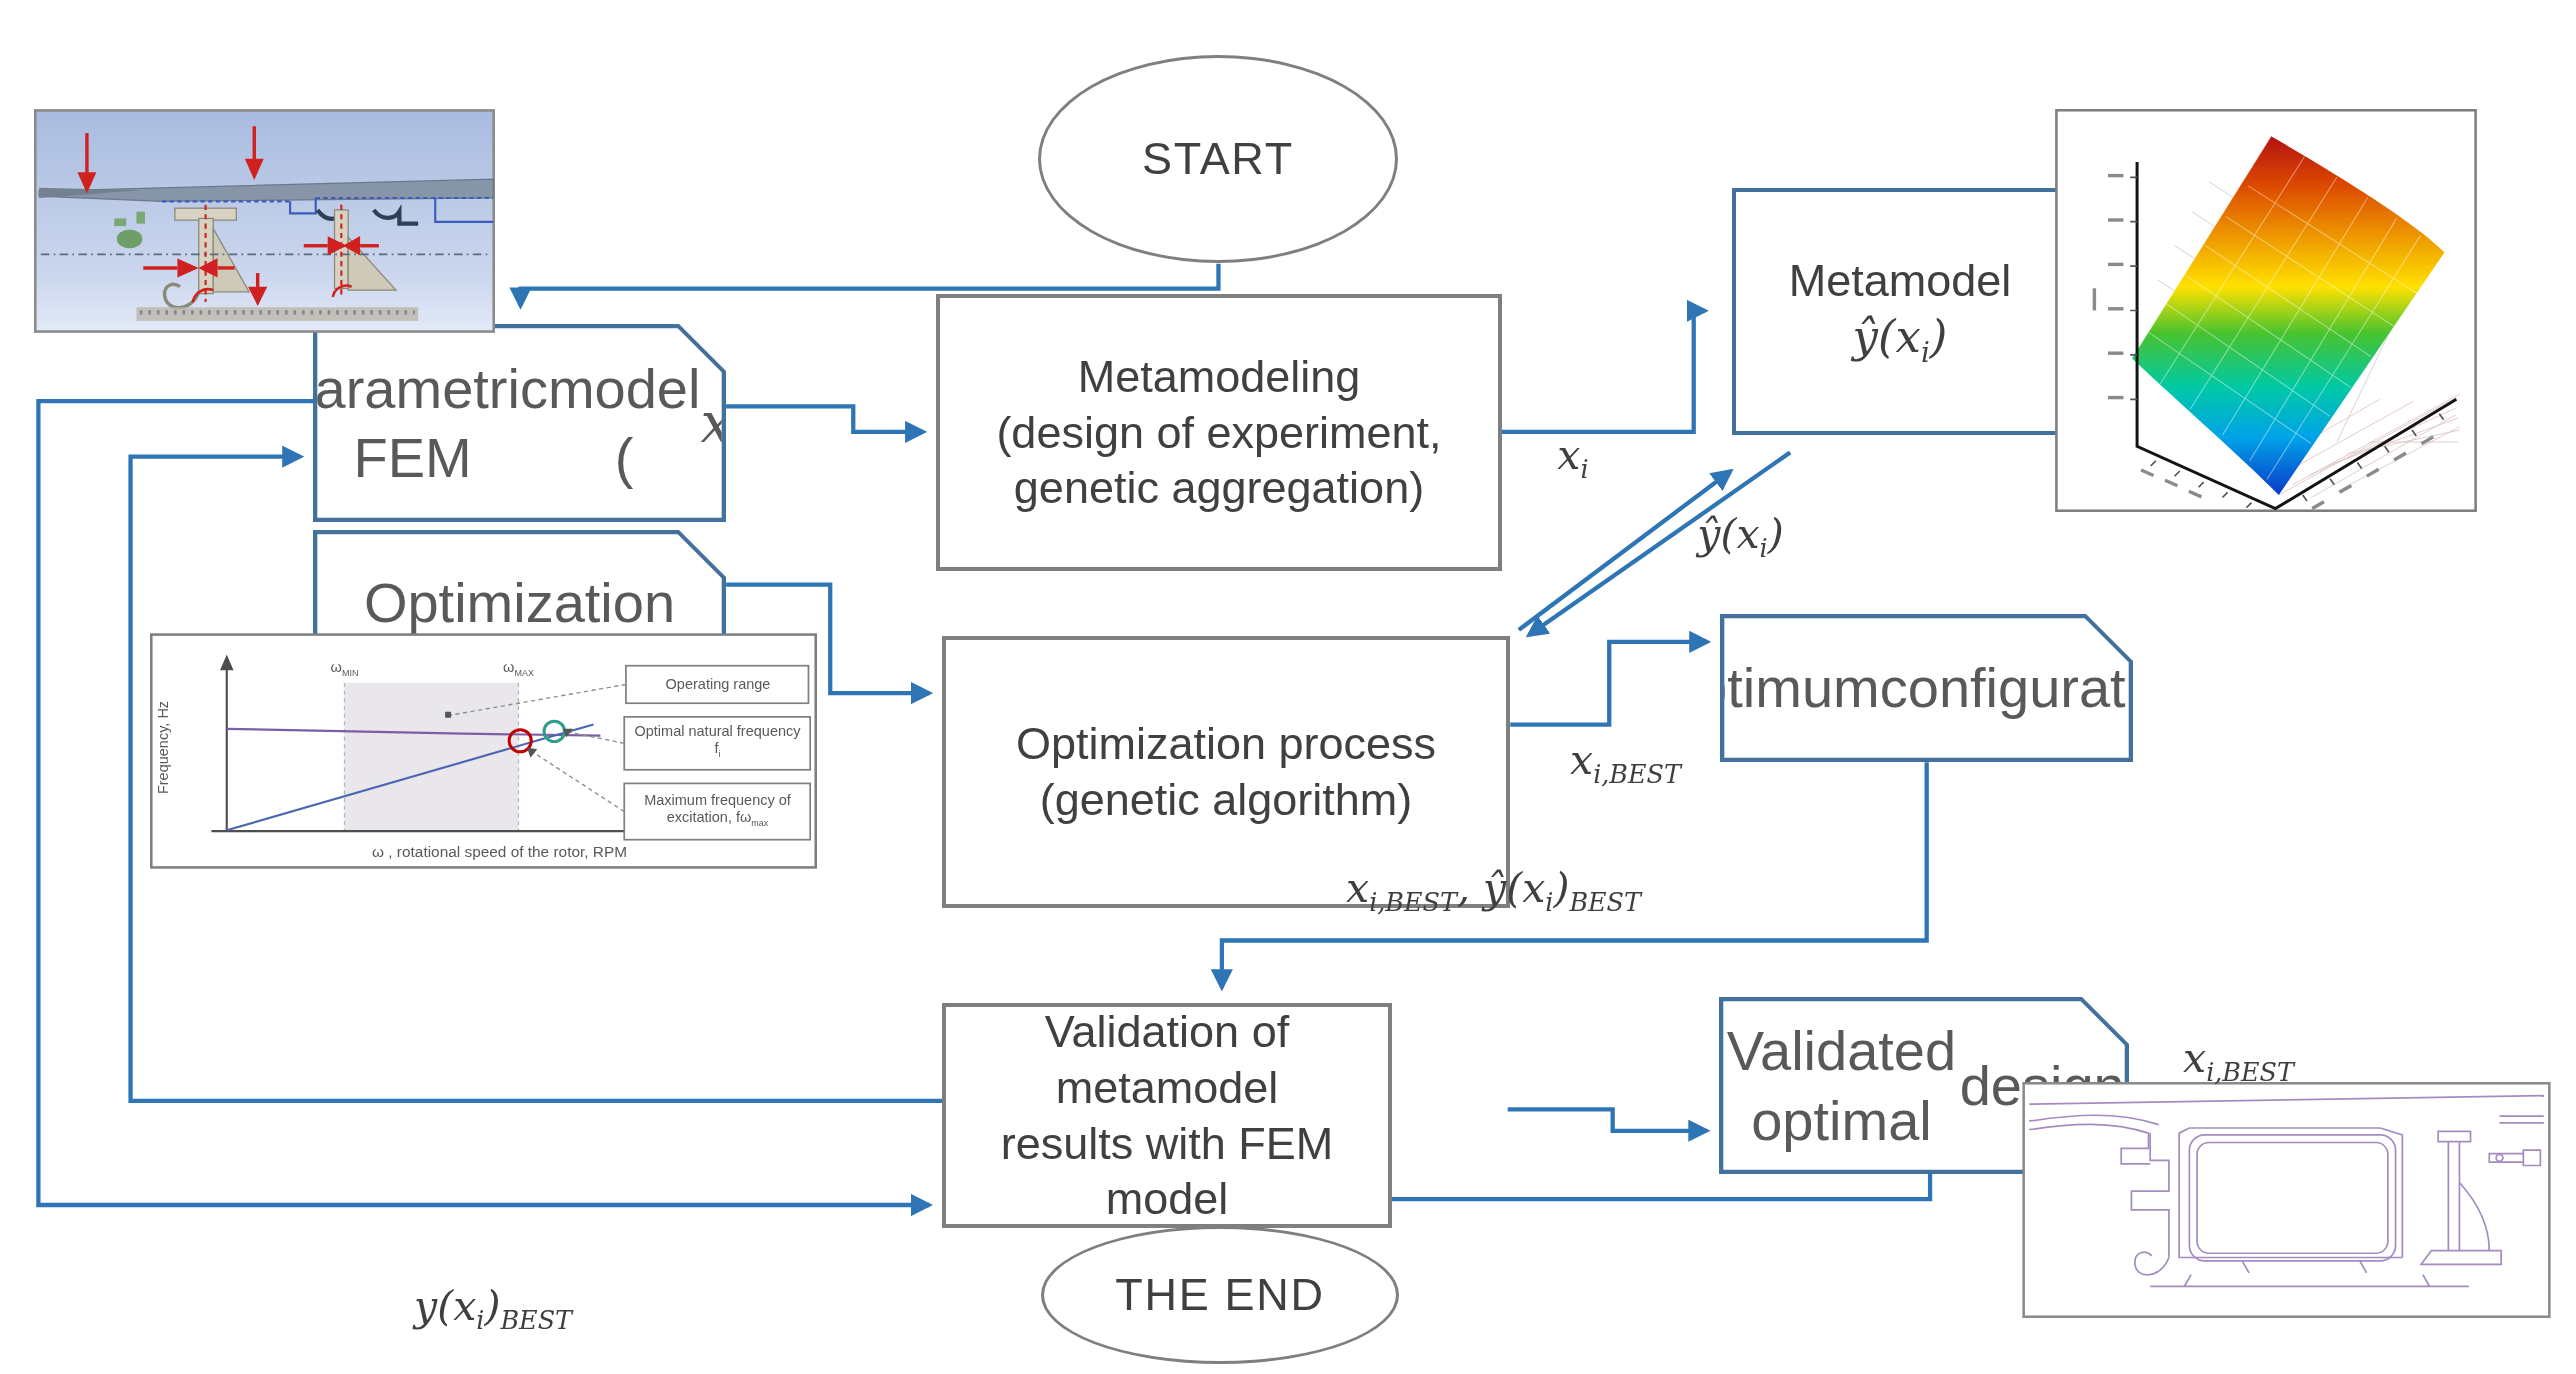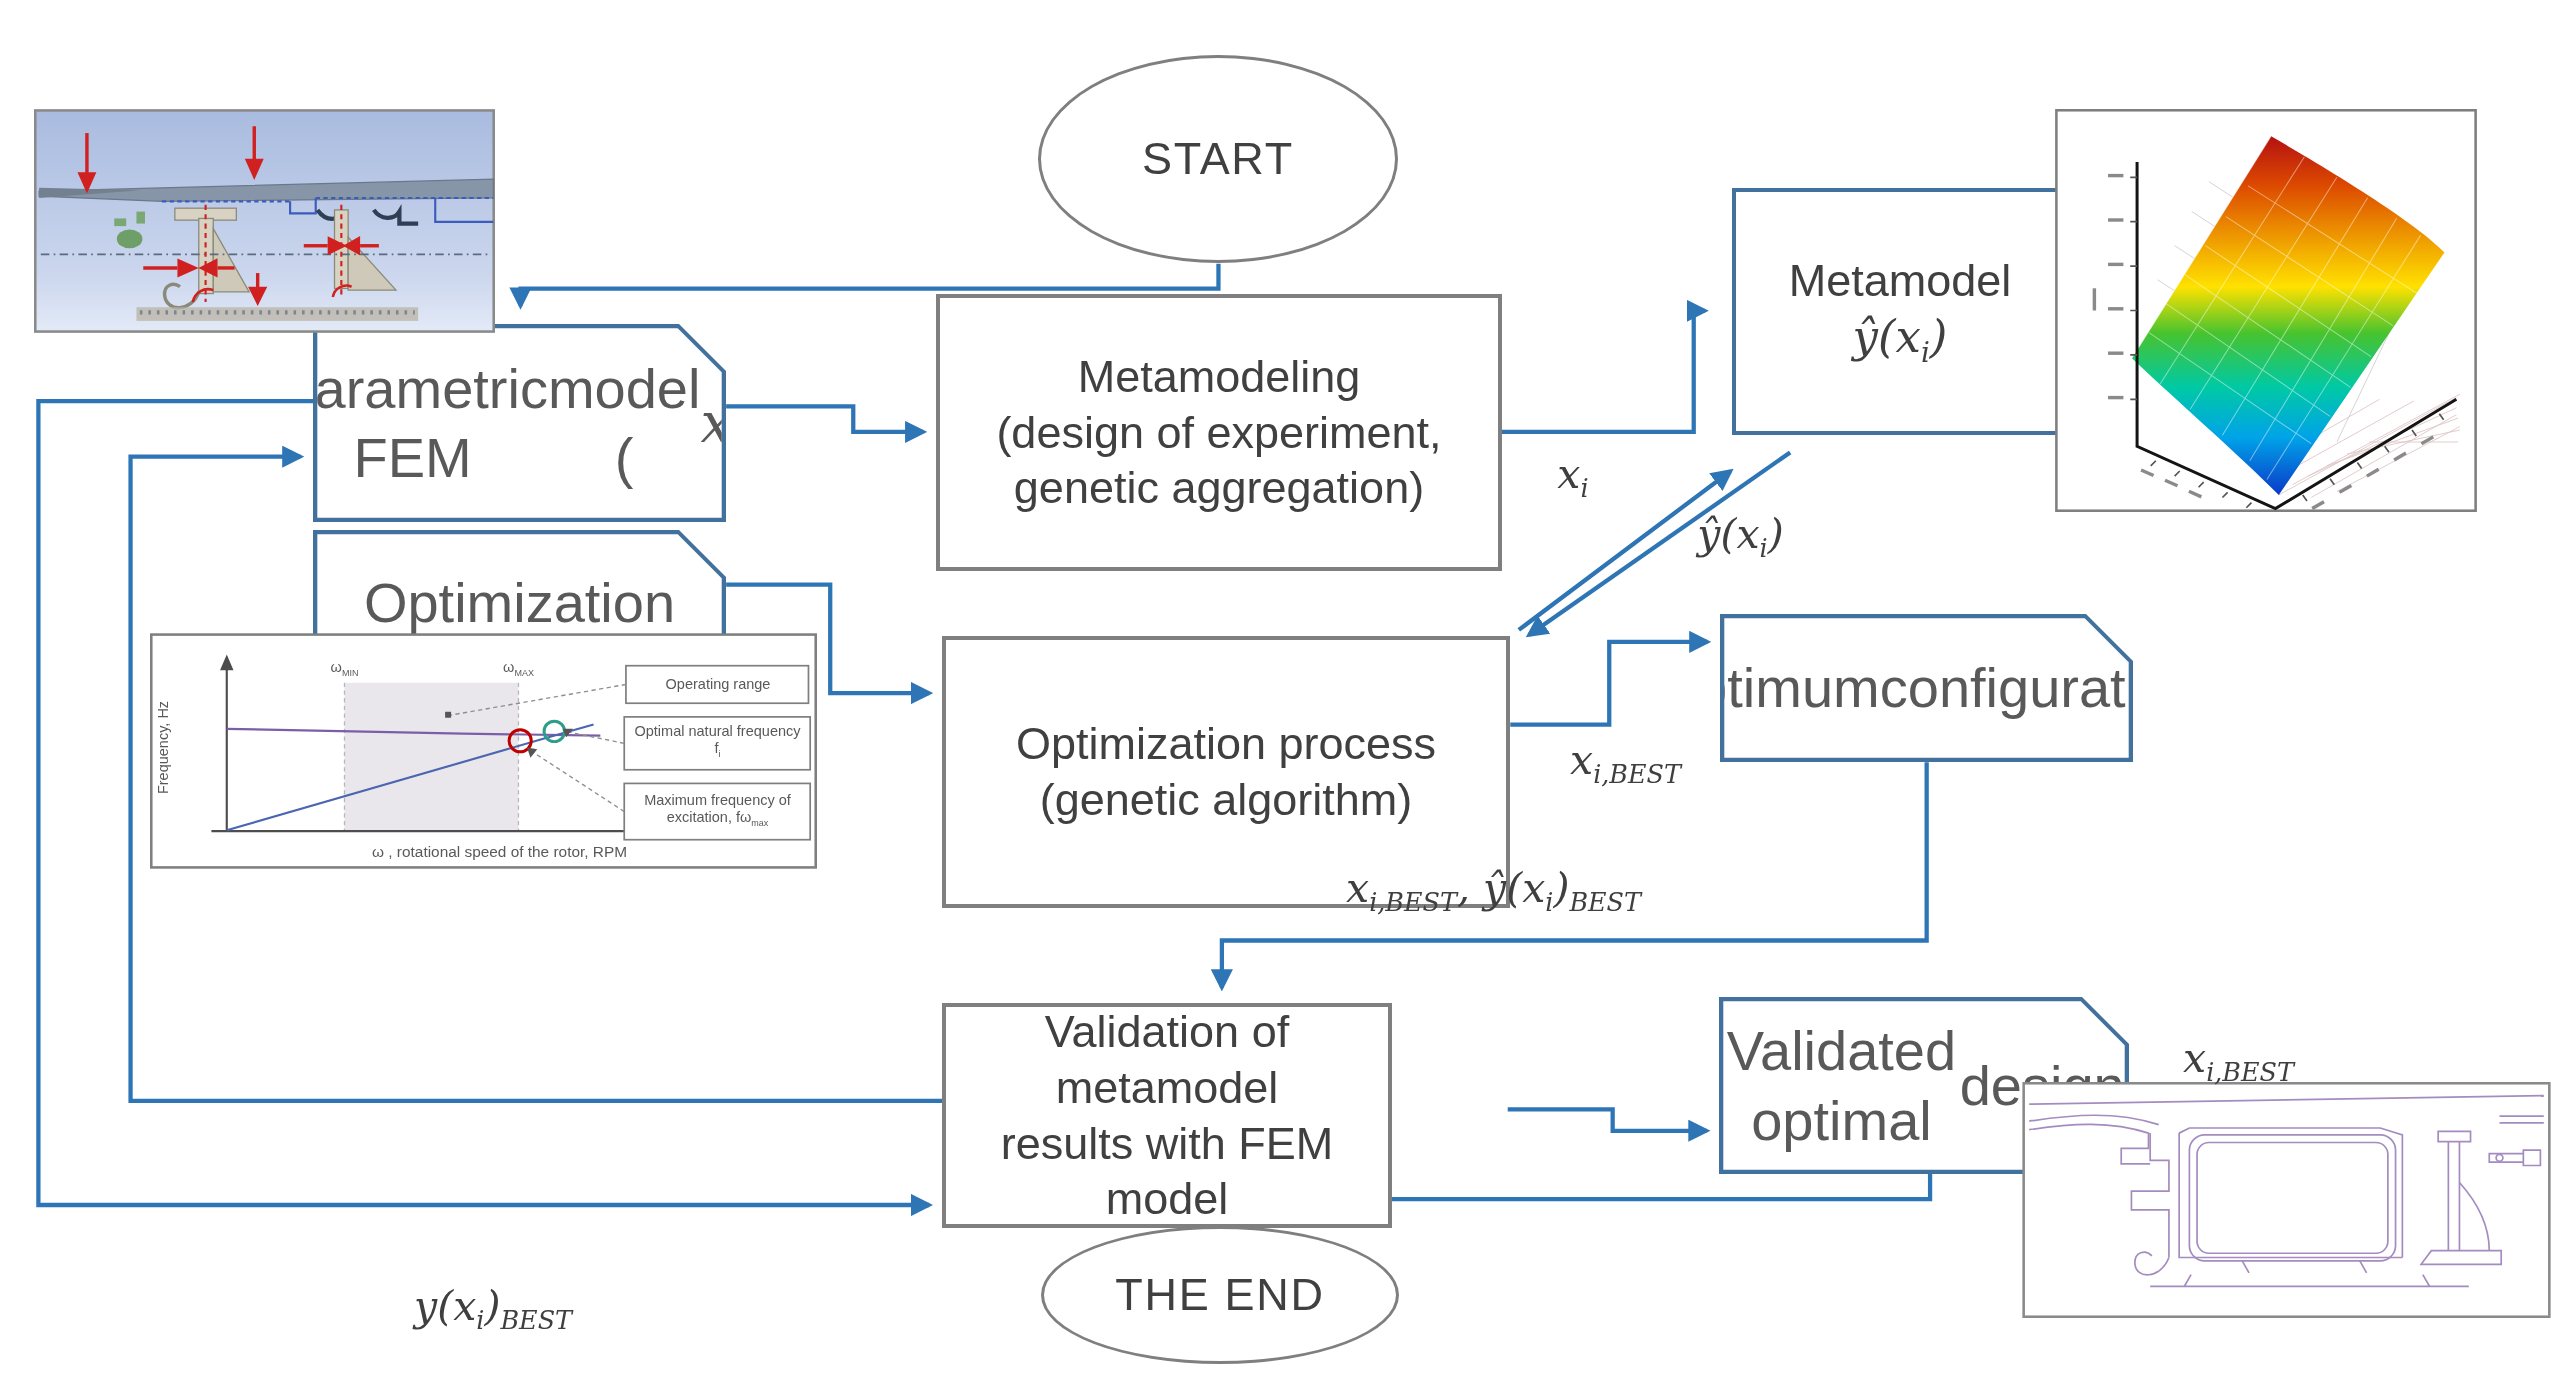--- a/index.html
+++ b/index.html
@@ -109,21 +109,21 @@
         <span>Validated optimal</span>
         <br>
         <span>design</span>
       </div>
   </div>
 
   <div class="node ellipse" style="left:1041px;top:1226px;width:358px;height:138px;">
     <span>THE END</span>
   </div>
 
-  <div class="mlabel" style="left:1526px;top:431px;width:94px;margin-top:19px;"><span>x</span><sub>i</sub></div>
+  <div class="mlabel" style="left:1526px;top:431px;width:94px;"><span>x</span><sub>i</sub></div>
   <div class="mlabel" style="left:1651px;top:510px;width:179px;"><span>ŷ(</span><span>x</span><sub>i</sub><span>)</span></div>
   <div class="mlabel" style="left:1536px;top:736px;width:179px;"><span>x</span><sub>i,BEST</sub></div>
   <div class="mlabel" style="left:1280px;top:864px;width:427px;"><span>x</span><sub>i,BEST</sub><span>, ŷ(</span><span>x</span><sub>i</sub><span>)</span><sub>BEST</sub></div>
   <div class="mlabel" style="left:365px;top:1282px;width:256px;"><span>y(</span><span>x</span><sub>i</sub><span>)</span><sub>BEST</sub></div>
   <div class="mlabel" style="left:2149px;top:1034px;width:179px;"><span>x</span><sub>i,BEST</sub></div>
 
   <div class="img" style="left:34px;top:109px;width:461px;height:224px;">
     <svg width="461" height="224" viewBox="0 0 540 262">
       <defs>
         <linearGradient id="femBg" x1="0" y1="0" x2="0" y2="1">

